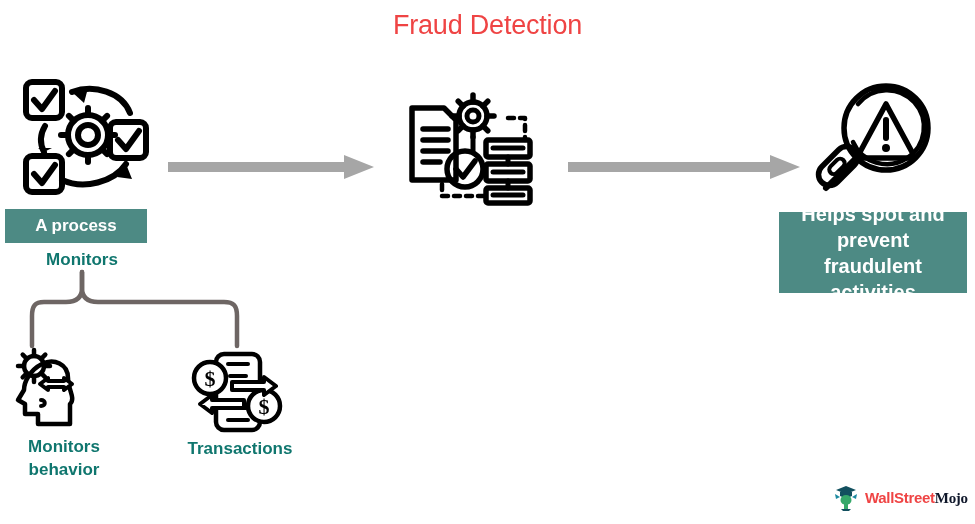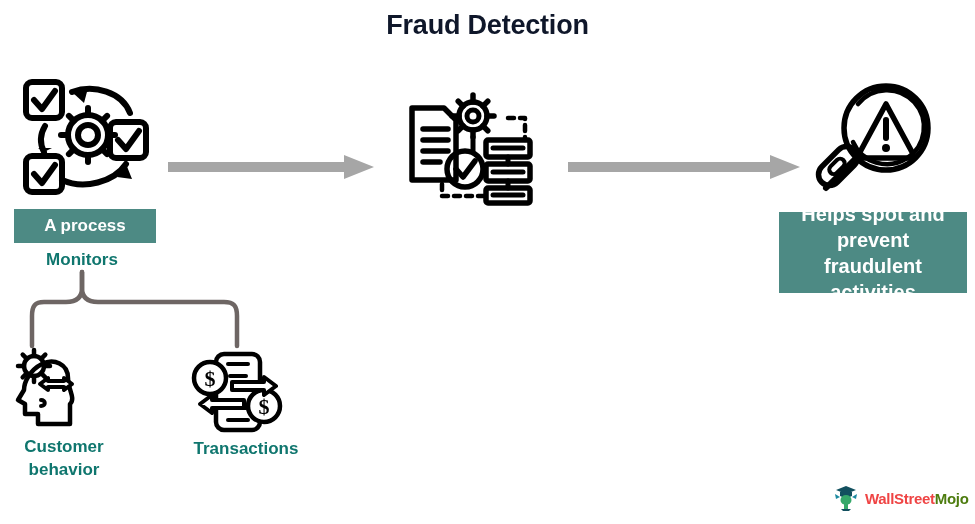--- a/index.html
+++ b/index.html
@@ -11,67 +11,67 @@
     overflow:hidden;
     position:relative;
   }
   .stage{position:absolute;inset:0;}
   .abs{position:absolute;}
 
   
   #page-title{
     left:0;top:10px;width:975px;
     text-align:center;
-    font-size:27px;font-weight:bold;color:#0f172a;
+    font-size:27px;font-weight:normal;color:#ef4444;
     letter-spacing:-0.2px;
   }
 
   
   .teal-box{
     background:#4d8a84;
     color:#ffffff;
     font-weight:bold;
     display:flex;align-items:center;justify-content:center;
     text-align:center;
     line-height:1.3;
     box-sizing:border-box;
   }
-  #box-process{left:14px;top:209px;width:142px;height:34px;font-size:17px;}
+  #box-process{left:5px;top:209px;width:142px;height:34px;font-size:17px;}
   #box-tools{left:380px;top:215px;width:200px;height:57px;font-size:17px;padding:0 8px;}
   #box-helps{left:779px;top:212px;width:188px;height:81px;font-size:20px;padding:0 8px;}
 
   
   .teal-label{
     color:#0f766e;font-weight:bold;font-size:17px;
     text-align:center;line-height:1.35;
   }
   #label-monitors{left:11px;top:249px;width:142px;}
   #label-customer{left:0px;top:436px;width:128px;}
-  #label-transactions{left:178px;top:438px;width:136px;}
+  #label-transactions{left:172px;top:438px;width:136px;}
 
   
   .arrow-svg{overflow:visible;}
   #arrow-1{left:168px;top:152px;}
   #arrow-2{left:568px;top:152px;}
 
   
   #icon-process{left:22px;top:78px;}
   #icon-tools{left:398px;top:92px;}
   #icon-magnifier{left:806px;top:82px;}
   #icon-customer{left:8px;top:348px;}
   #icon-transactions{left:188px;top:348px;}
 
   
   #brace{left:28px;top:272px;}
 
   
   #logo{left:832px;top:484px;display:flex;align-items:center;gap:5px;}
   #logo-text{font-size:15px;font-weight:bold;letter-spacing:-0.3px;white-space:nowrap;}
   .logo-wall{color:#ef4444;}
-  .logo-mojo{color:#4d7c0f;}
+  .logo-mojo{color:#0f172a;font-family:Liberation Serif, serif;}
 </style>
 </head>
 <body>
 
 <div class="stage">
 
   <div class="abs" id="page-title">Fraud Detection</div>
 
   <div class="abs" id="icon-process">
     <svg width="132" height="120" viewBox="0 0 132 120" class="arrow-svg">
@@ -266,21 +266,21 @@
         <circle cx="76" cy="58" r="16" stroke-width="4.5" fill="#ffffff"></circle>
         <text x="76" y="66" font-family="Liberation Serif, serif" font-size="22" font-weight="bold" text-anchor="middle" fill="#000000" stroke="none">$</text>
 
         <path d="M 44 34 L 76 34 L 76 29 L 88 38 L 76 47 L 76 42 L 44 42 Z" stroke-width="4" fill="#ffffff"></path>
 
         <path d="M 56 52 L 24 52 L 24 47 L 12 56 L 24 65 L 24 60 L 56 60 Z" stroke-width="4" fill="#ffffff"></path>
       </g>
     </svg>
   </div>
 
-  <div class="abs teal-label" id="label-customer">Customer behavior</div>
+  <div class="abs teal-label" id="label-customer">Monitors behavior</div>
 
   <div class="abs teal-label" id="label-transactions">Transactions</div>
 
   <div class="abs" id="logo">
     <svg width="28" height="28" viewBox="0 0 28 28">
 
       <polygon points="14,2 24,6 14,10 4,6" fill="#12505f"></polygon>
       <path d="M 8 8 L 8 12 Q 14 15 20 12 L 20 8" fill="#12505f"></path>
 
       <ellipse cx="14" cy="16" rx="5.5" ry="5" fill="#35a86a"></ellipse>

